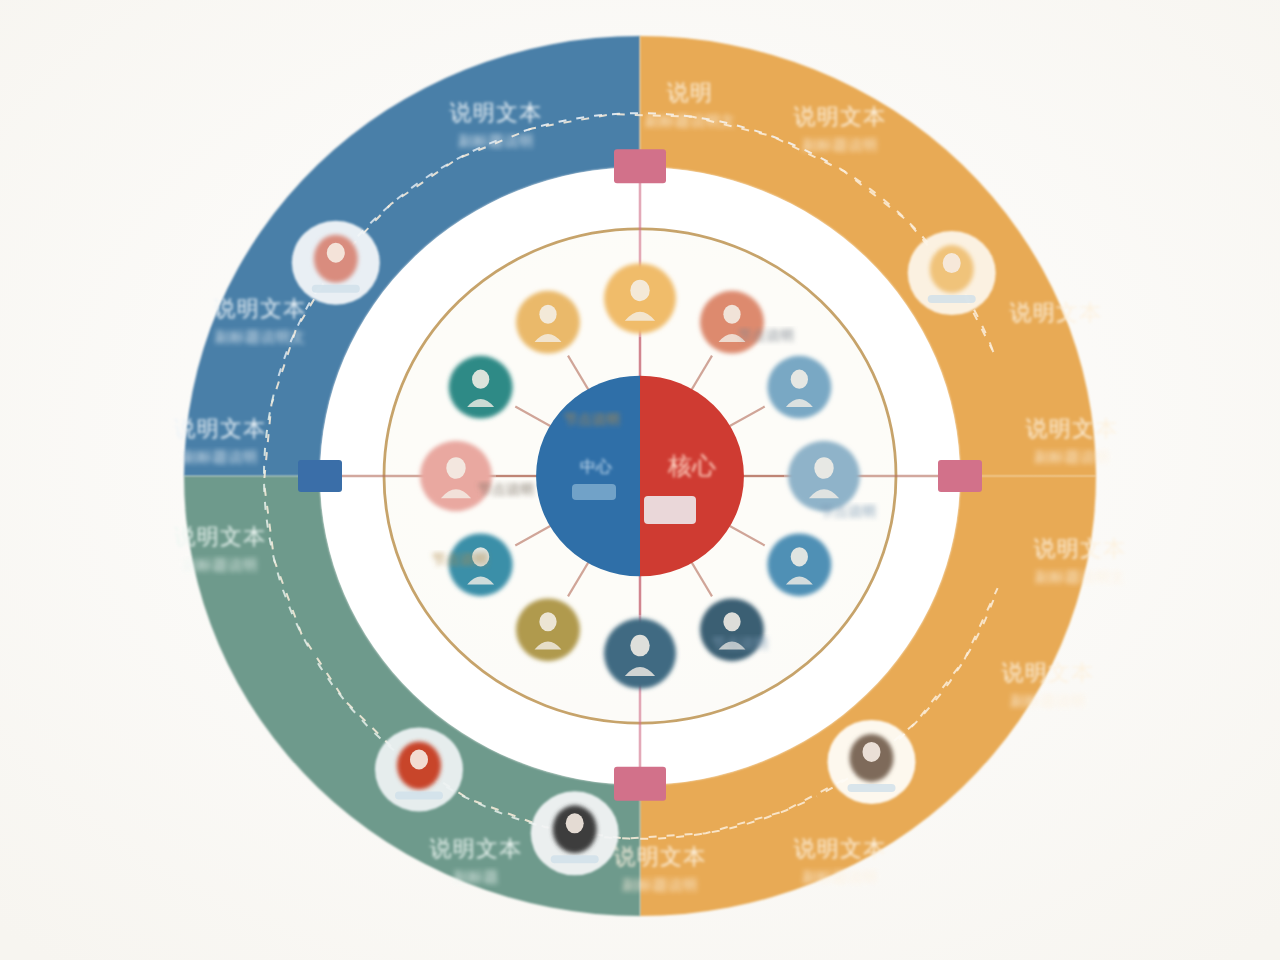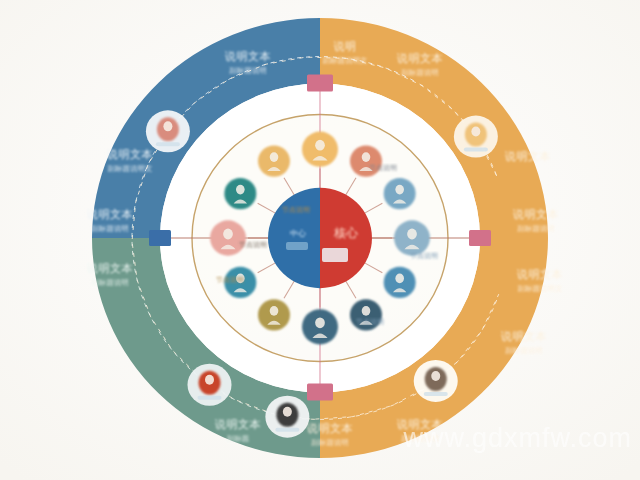--- a/index.html
+++ b/index.html
@@ -273,14 +273,13 @@
     <g id="g-innercaps">
         <text x="383" y="170" text-anchor="middle" font-size="7" fill="#7d8590" filter="url(#blurtxt2)">节点说明</text>
         <text x="296" y="212" text-anchor="middle" font-size="7" fill="#b08a4a" filter="url(#blurtxt2)">节点说明</text>
         <text x="253" y="247" text-anchor="middle" font-size="7" fill="#7a6f63" filter="url(#blurtxt2)">节点说明</text>
         <text x="230" y="282" text-anchor="middle" font-size="7" fill="#b08a4a" filter="url(#blurtxt2)">节点说明</text>
         <text x="424" y="258" text-anchor="middle" font-size="7" fill="#7d9bb5" filter="url(#blurtxt2)">节点说明</text>
         <text x="370" y="324" text-anchor="middle" font-size="7" fill="#7d9bb5" filter="url(#blurtxt2)">节点说明</text>
       </g>
   </svg>
 
-  <div class="wm">www.gdxmfw.com</div>
 </div>
 
 </body></html>

